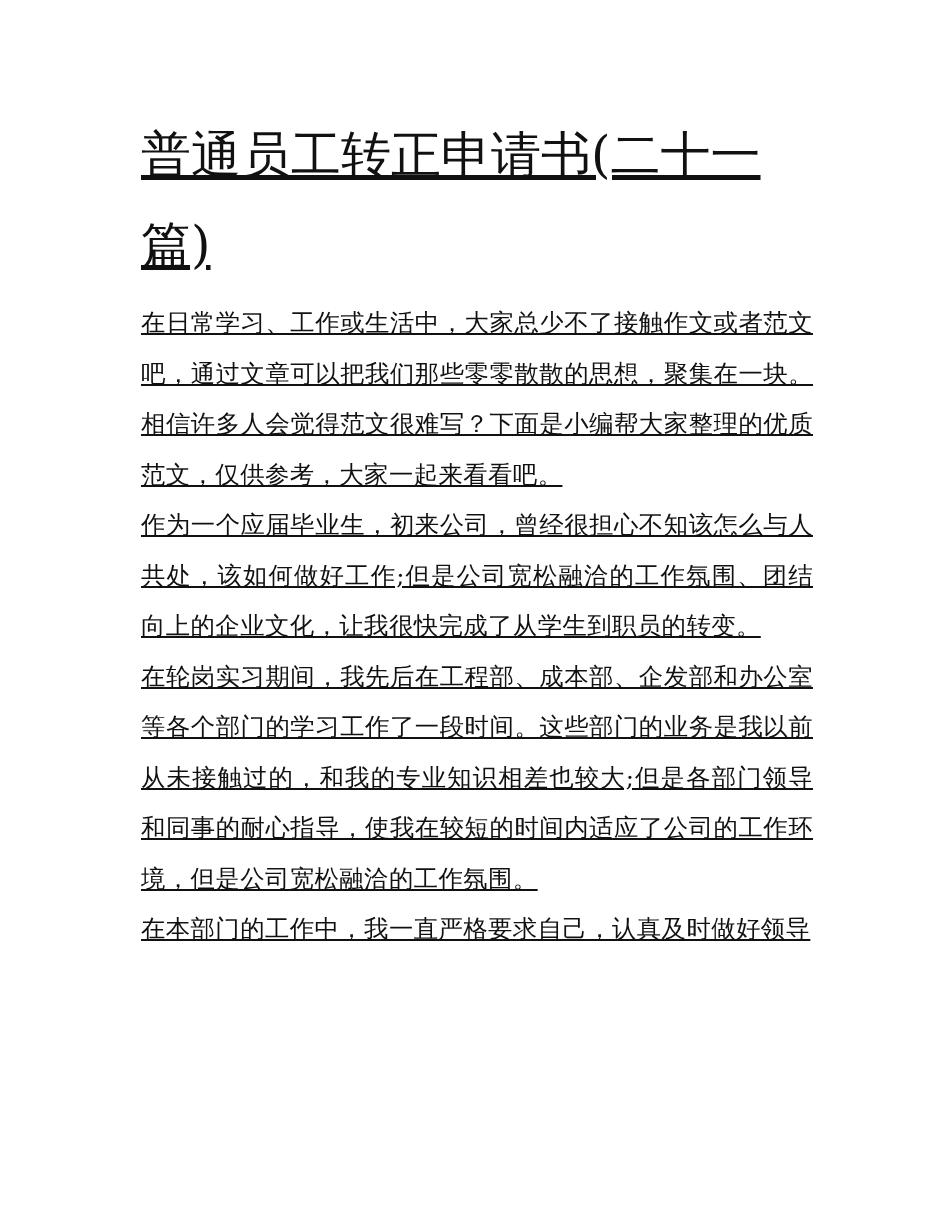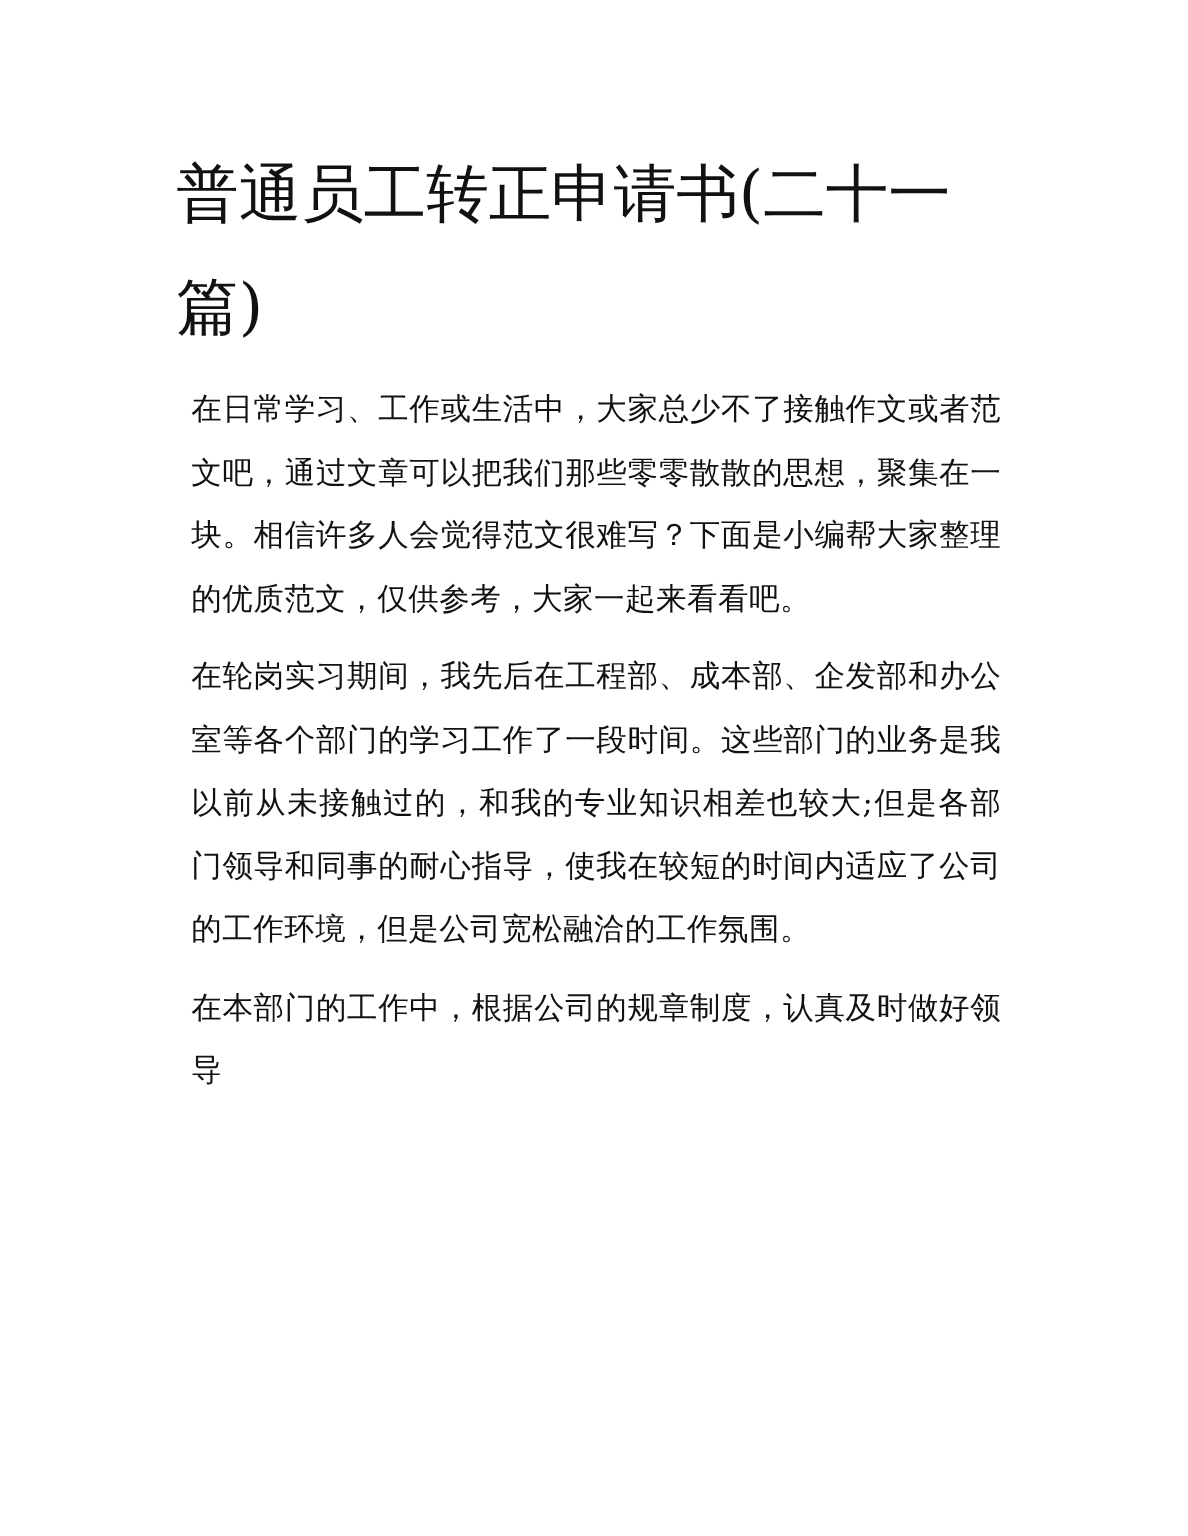--- a/index.html
+++ b/index.html
@@ -13,40 +13,42 @@
       position: relative;
       overflow: hidden;
       font-family: "DejaVu Serif", "Liberation Serif", serif;
       color: #111111;
     }
     .page {
       position: absolute;
       left: 141px;
       top: 110px;
       width: 672px;
+      text-decoration: underline;
     }
     .doc-title {
       font-size: 50px;
       line-height: 90px;
       font-weight: normal;
       margin: 0 0 8px 0;
       letter-spacing: 0px;
       word-break: break-all;
       width: 640px;
     }
     .para {
       font-size: 24.4px;
       line-height: 50.5px;
-      margin: 12px;
+      margin: 0;
       text-align: justify;
       word-break: break-all;
       letter-spacing: 0.4px;
     }
   </style>
 </head>
 <body>
 
 <div class="page">
   <h1 class="doc-title">普通员工转正申请书(二十一篇)</h1>
   <p class="para">在日常学习、工作或生活中，大家总少不了接触作文或者范文吧，通过文章可以把我们那些零零散散的思想，聚集在一块。相信许多人会觉得范文很难写？下面是小编帮大家整理的优质范文，仅供参考，大家一起来看看吧。</p>
+  <p class="para">作为一个应届毕业生，初来公司，曾经很担心不知该怎么与人共处，该如何做好工作;但是公司宽松融洽的工作氛围、团结向上的企业文化，让我很快完成了从学生到职员的转变。</p>
   <p class="para">在轮岗实习期间，我先后在工程部、成本部、企发部和办公室等各个部门的学习工作了一段时间。这些部门的业务是我以前从未接触过的，和我的专业知识相差也较大;但是各部门领导和同事的耐心指导，使我在较短的时间内适应了公司的工作环境，但是公司宽松融洽的工作氛围。</p>
-  <p class="para">在本部门的工作中，根据公司的规章制度，认真及时做好领导</p>
+  <p class="para">在本部门的工作中，我一直严格要求自己，认真及时做好领导</p>
 </div>
 
 </body></html>

